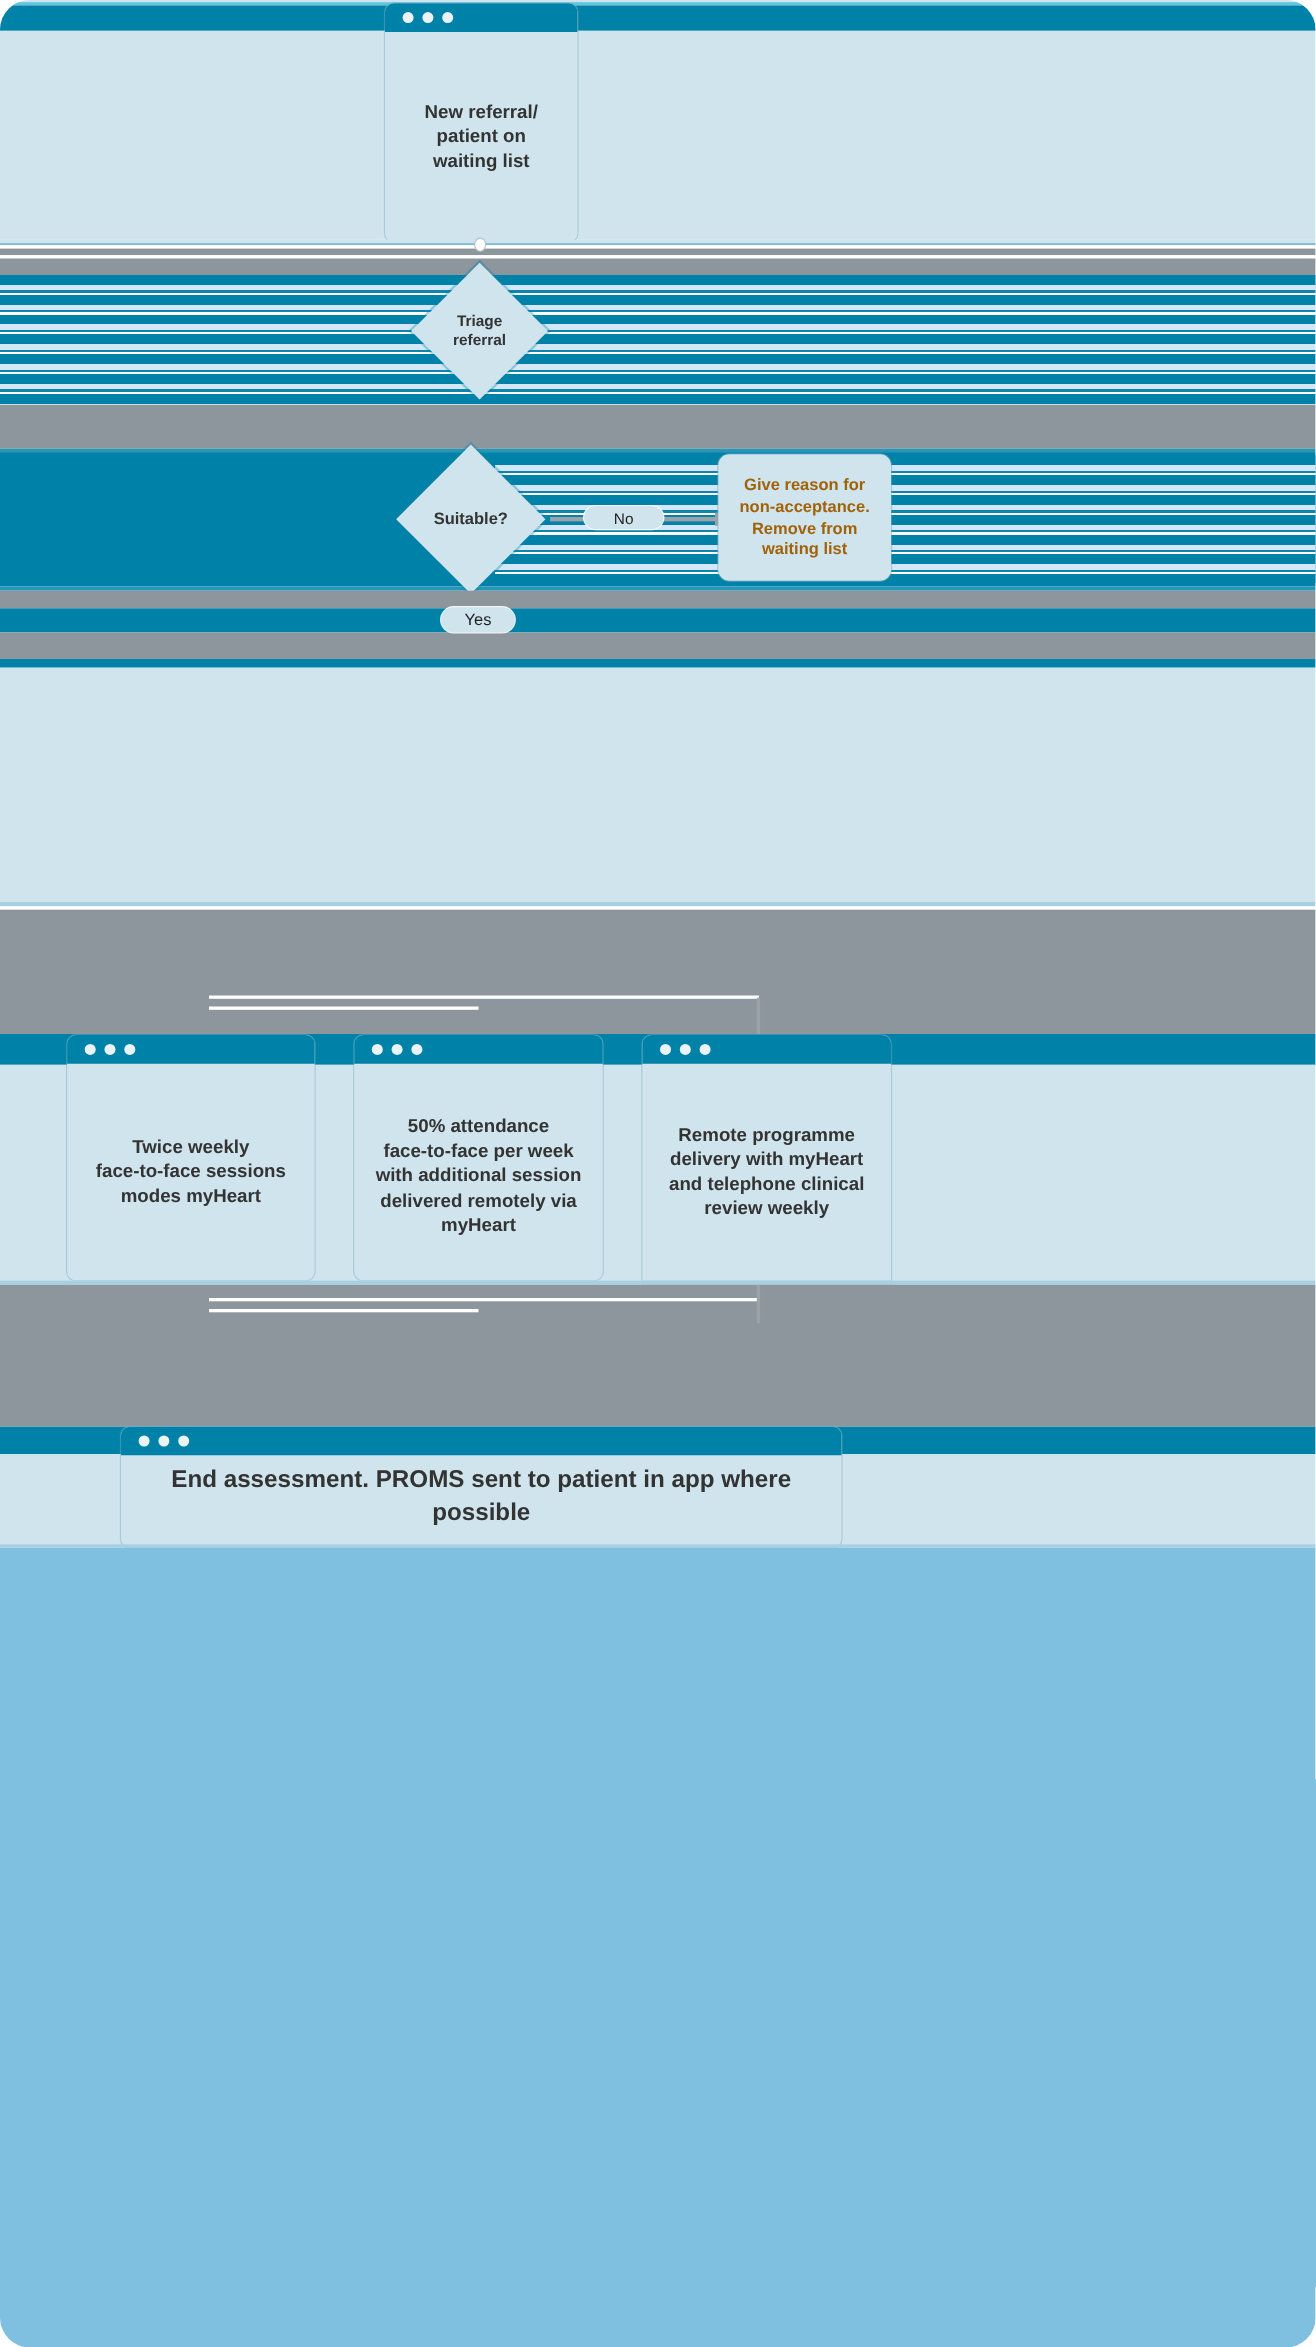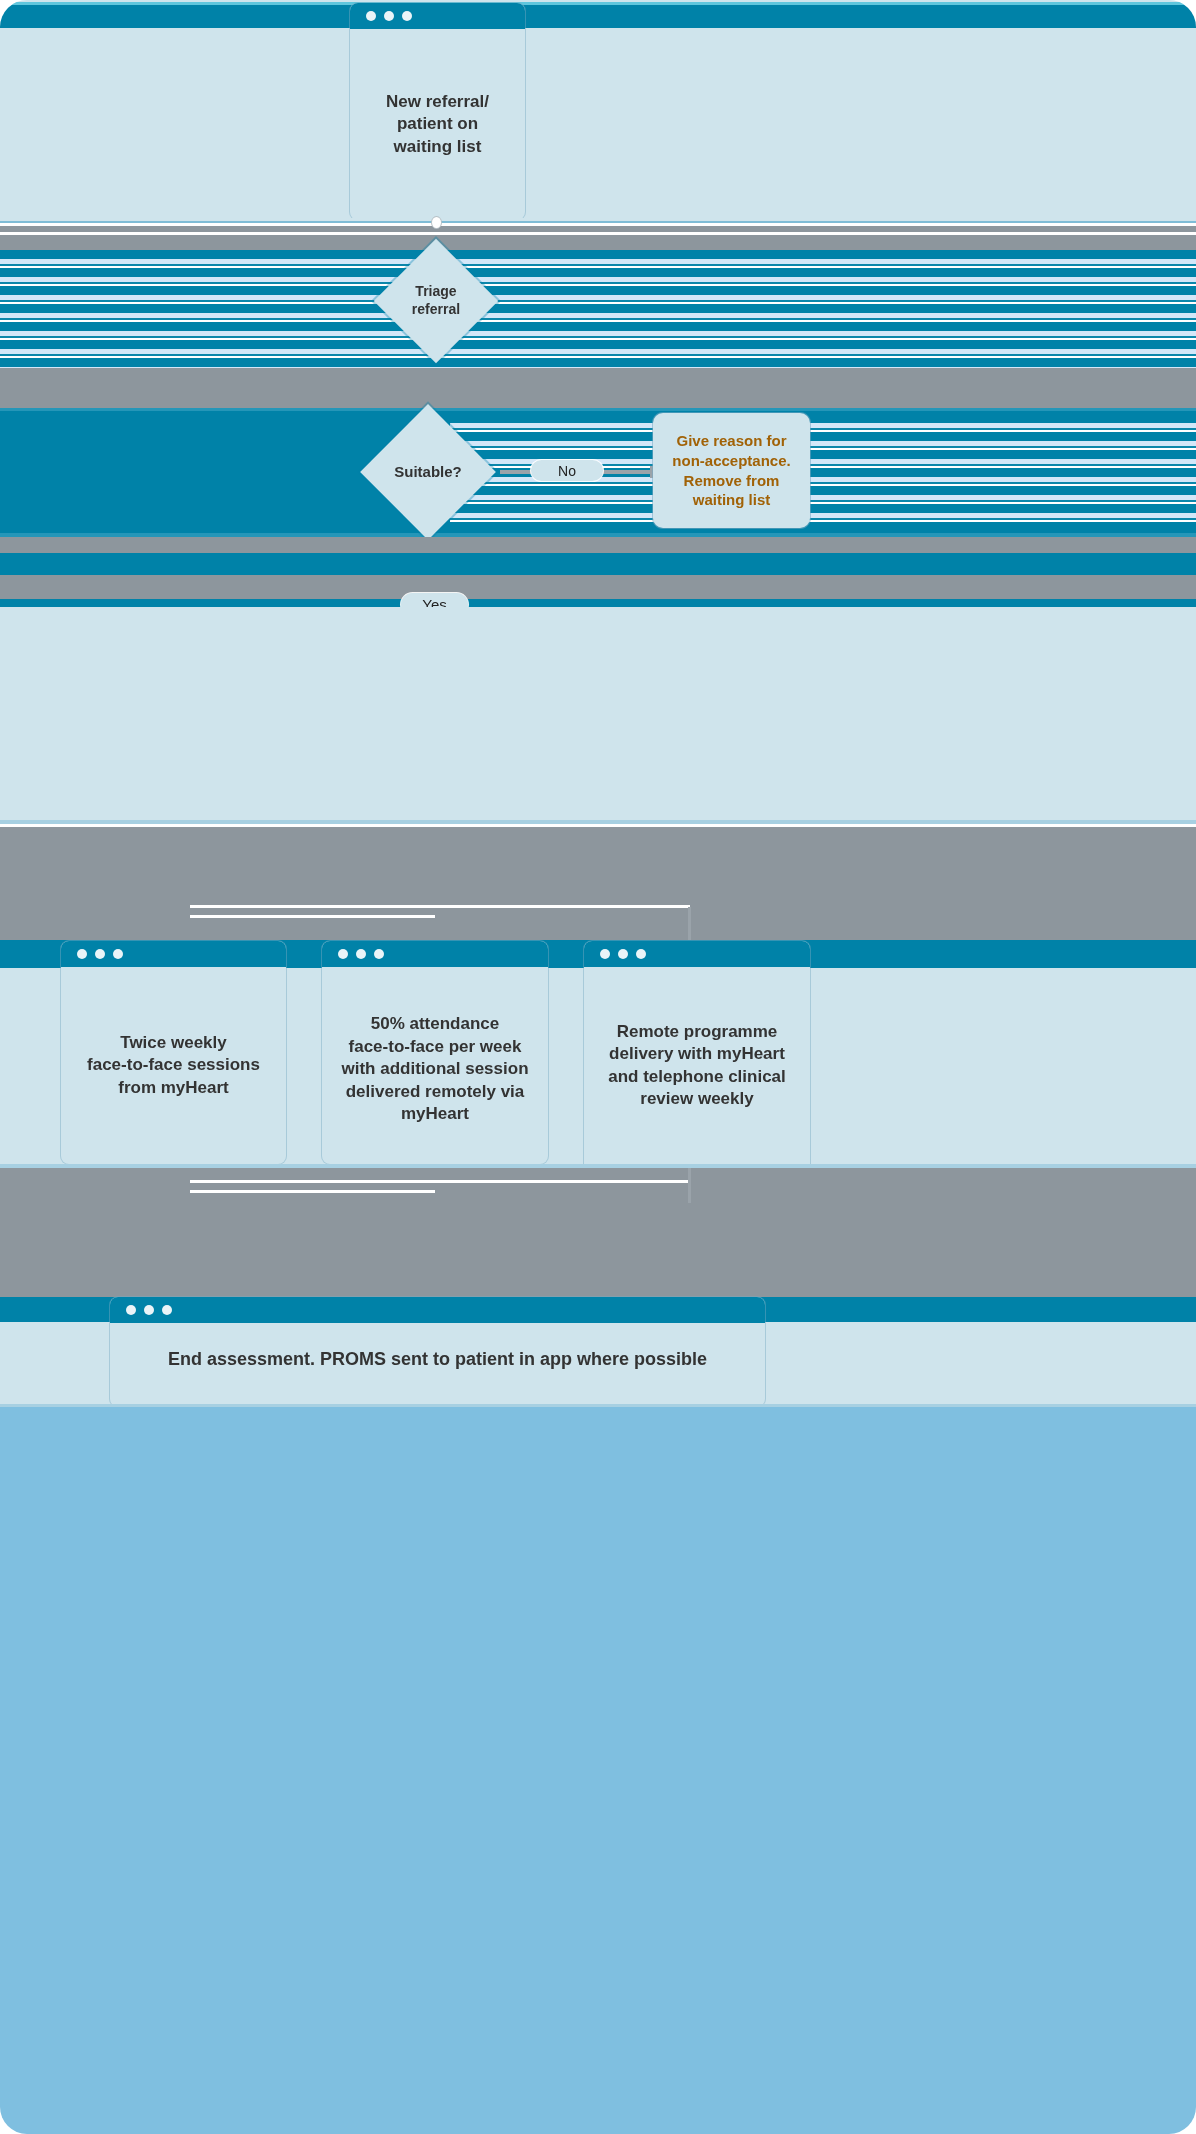--- a/index.html
+++ b/index.html
@@ -140,21 +140,21 @@
 non-acceptance.
 Remove from
 waiting list</span>
   </div>
 
   <div class="band gray" style="top:537px;height:16px;"></div>
   <div class="band teal" style="top:553px;height:22px;"></div>
   <div class="band gray" style="top:575px;height:24px;"></div>
   <div class="band teal" style="top:599px;height:8px;"></div>
 
-  <div class="pill" style="left:401px;top:552px;width:67px;height:23px;font-size:15px;margin-top:41px;">
+  <div class="pill" style="left:401px;top:552px;width:67px;height:23px;font-size:15px;">
     <span>Yes</span>
   </div>
 
   <div class="band pale" style="top:607px;height:213px;"></div>
 
 
   <div class="band" style="top:820px;height:4px;background:#a7d0e2;"></div>
   <div class="band white" style="top:824px;height:3px;"></div>
   <div class="band gray" style="top:827px;height:113px;"></div>
 
@@ -166,21 +166,21 @@
   <div class="band pale" style="top:968px;height:196px;"></div>
 
   <div class="card" style="left:61px;top:941px;width:225px;height:223px;">
     <div class="titlebar">
       <span class="dot"></span>
       <span class="dot"></span>
       <span class="dot"></span>
     </div>
     <div class="body" style="height:197px;font-size:17px;white-space:pre-line;">Twice weekly
 face-to-face sessions
-from myHeart</div>
+modes myHeart</div>
   </div>
 
   <div class="card" style="left:322px;top:941px;width:226px;height:223px;">
     <div class="titlebar">
       <span class="dot"></span>
       <span class="dot"></span>
       <span class="dot"></span>
     </div>
     <div class="body" style="height:205px;font-size:17px;white-space:pre-line;">50% attendance
 face-to-face per week
@@ -210,19 +210,19 @@
 
   <div class="band teal" style="top:1297px;height:25px;"></div>
   <div class="band pale" style="top:1322px;height:84px;"></div>
 
   <div class="card" style="left:110px;top:1297px;width:655px;height:110px;">
     <div class="titlebar">
       <span class="dot"></span>
       <span class="dot"></span>
       <span class="dot"></span>
     </div>
-    <div class="body" style="height:73px;font-size:18px;">End assessment.  PROMS sent to patient in app where possible</div>
+    <div class="body" style="height:73px;font-size:22px;">End assessment.  PROMS sent to patient in app where possible</div>
   </div>
 
   <div class="band" style="top:1404px;height:3px;background:#a7d0e2;"></div>
   <div class="band midblue" style="top:1407px;height:727px;"></div>
 
 </div>
 
 </body></html>

